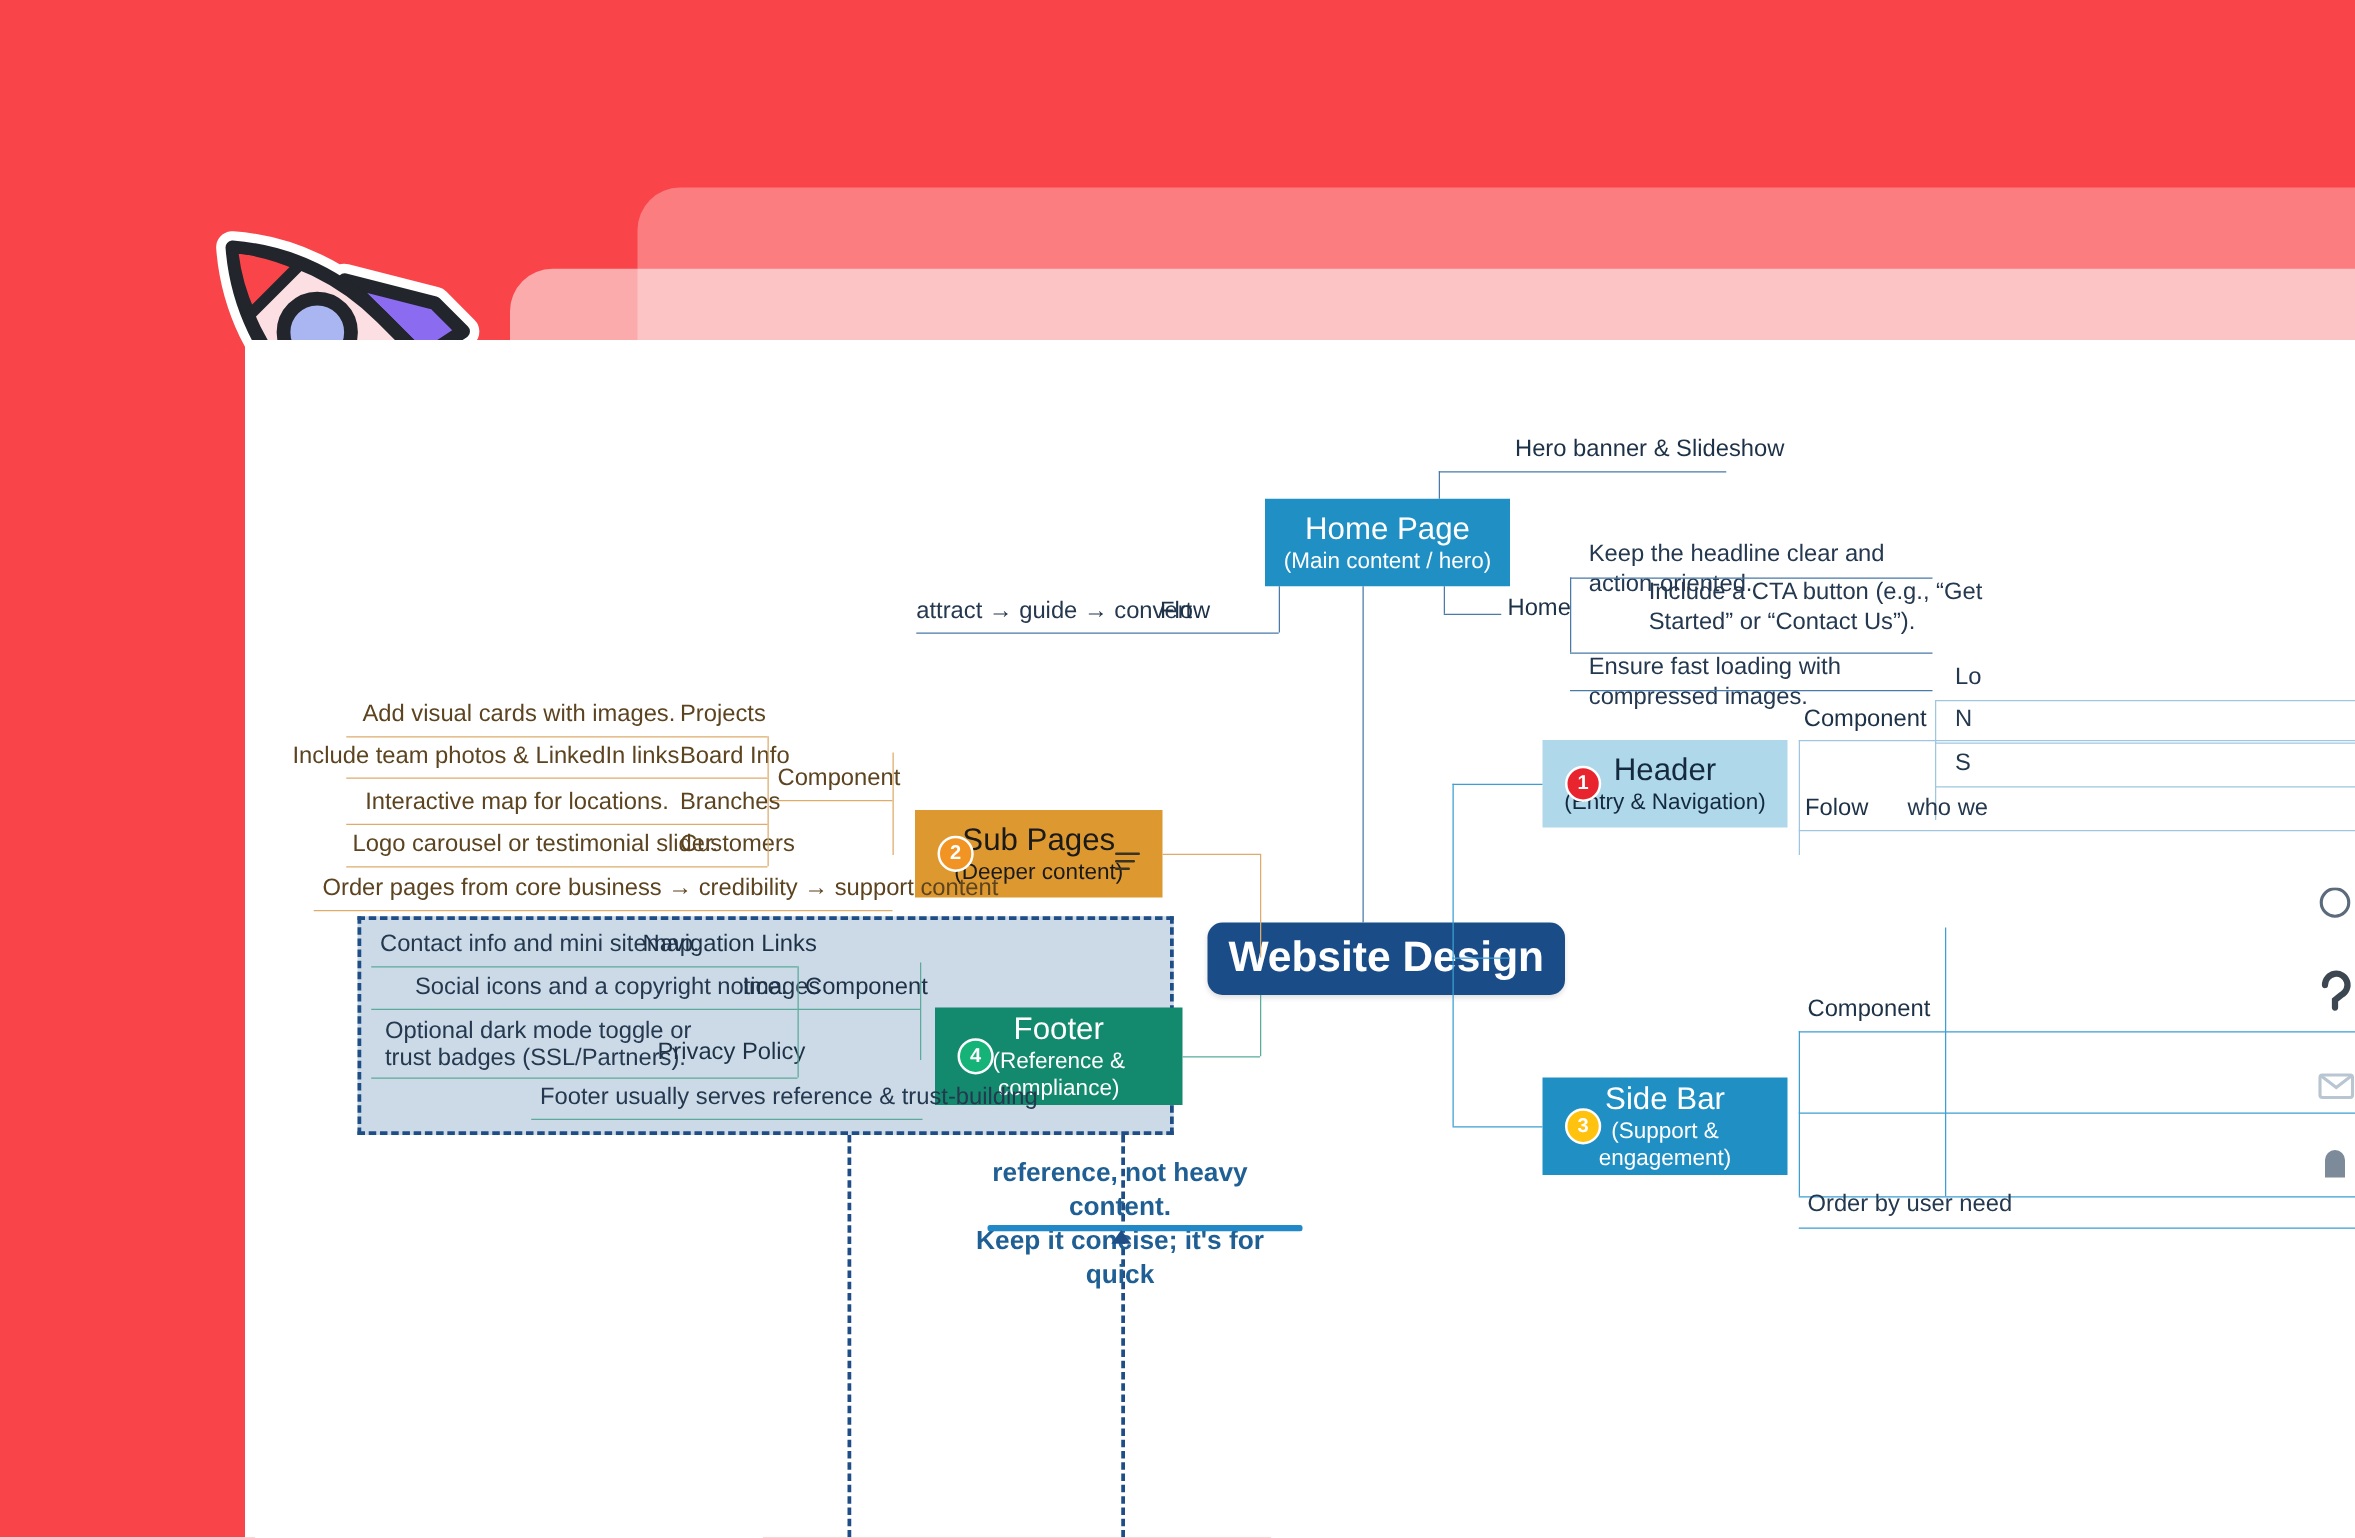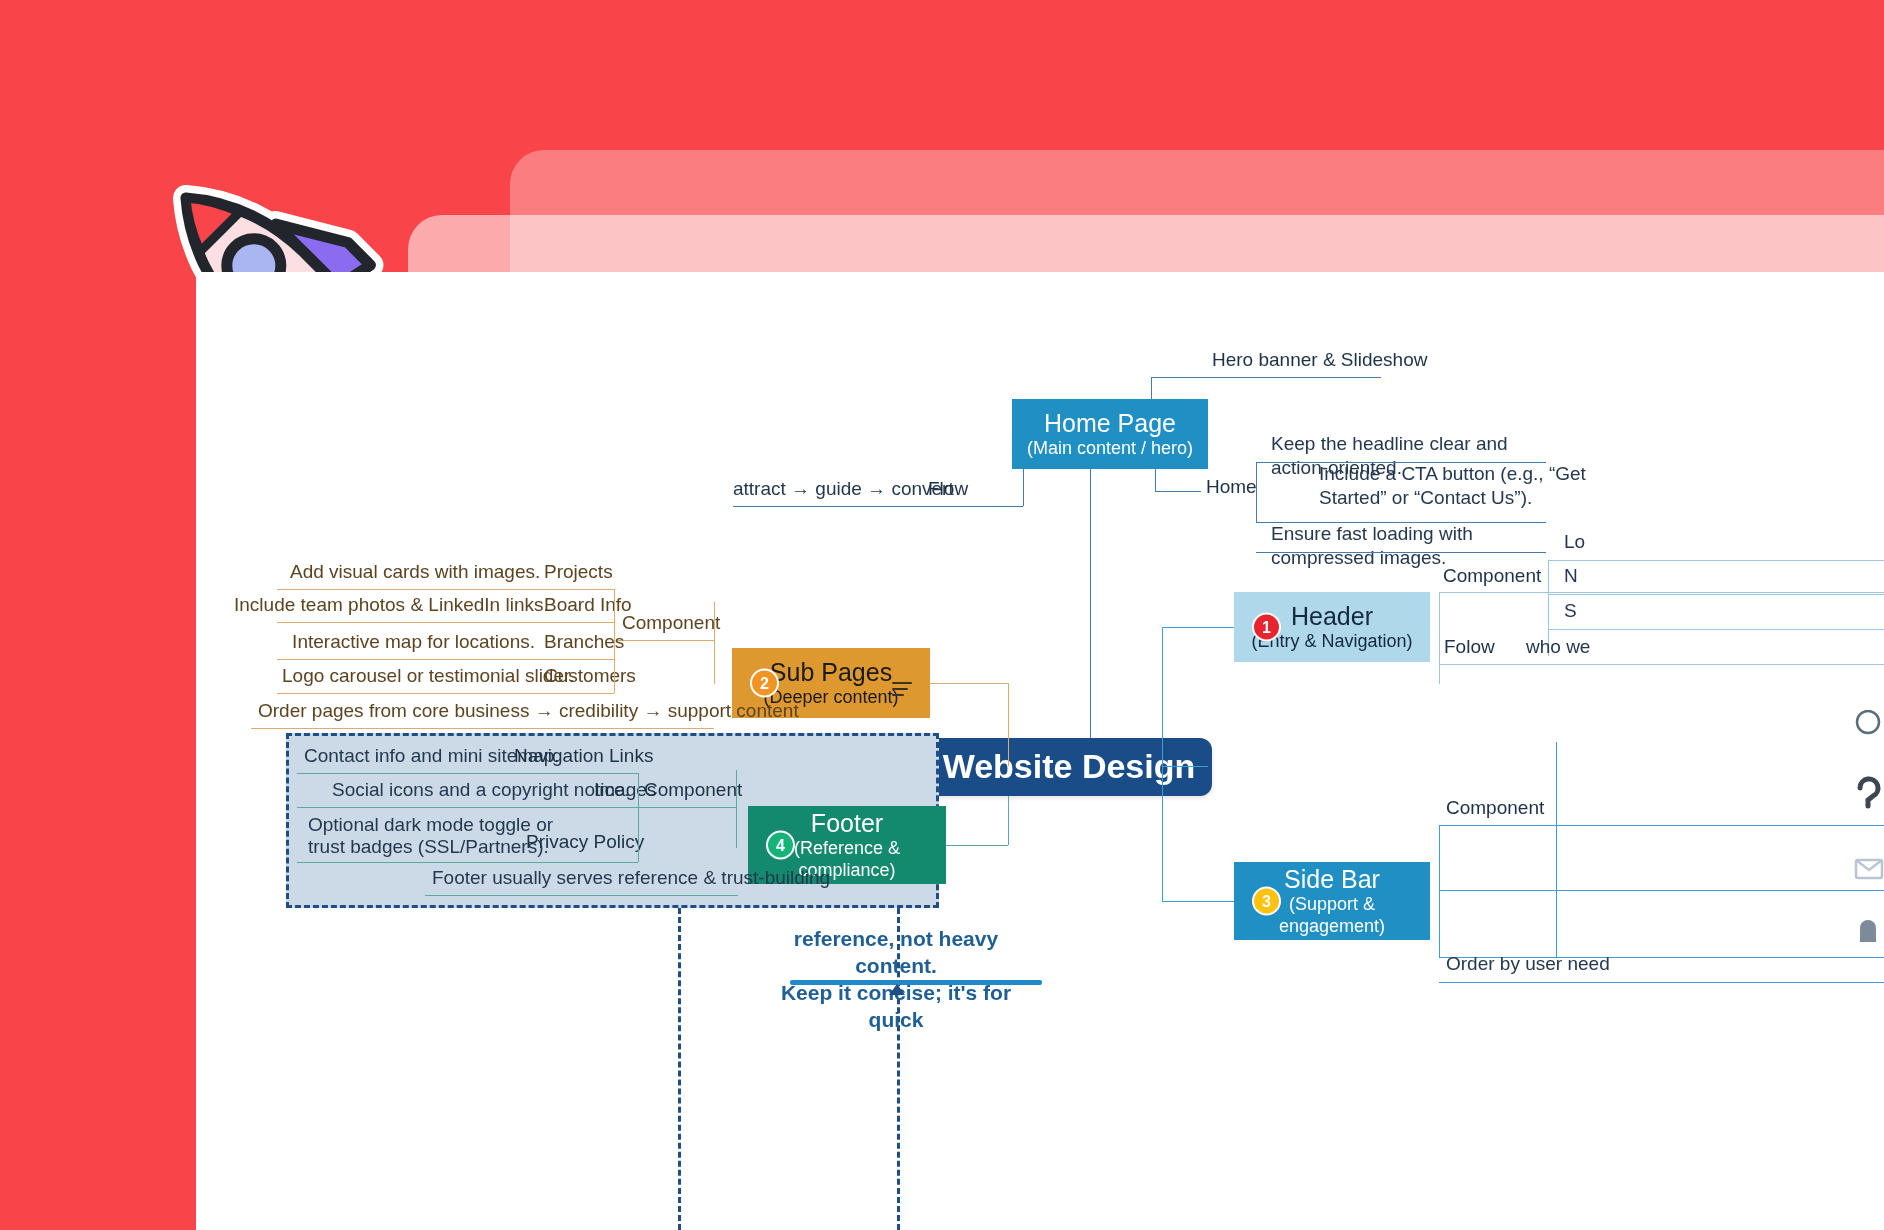--- a/index.html
+++ b/index.html
@@ -168,21 +168,21 @@
       <g stroke="#22252b" stroke-width="13" stroke-linecap="round">
         <line x1="112" y1="256" x2="92" y2="286"></line>
         <line x1="145" y1="262" x2="145" y2="292"></line>
         <line x1="178" y1="256" x2="198" y2="286"></line>
       </g>
     </g>
   </svg>
 
   <div id="canvas">
 
-    <div class="node n-root" style="left:730px; top:466px; width:286px; height:58px;">
+    <div class="node n-root" style="left:770px; top:466px; width:286px; height:58px;">
       <span>Website Design</span>
     </div>
 
     <div class="node n-home" style="left:796px; top:127px; width:196px; height:70px; flex-direction:column;">
       <span class="title">Home Page</span>
       <span class="sub">(Main content / hero)</span>
     </div>
 
     <div class="vrule c-dblue" style="left:894px; top:197px; height:269px;"></div>
 

